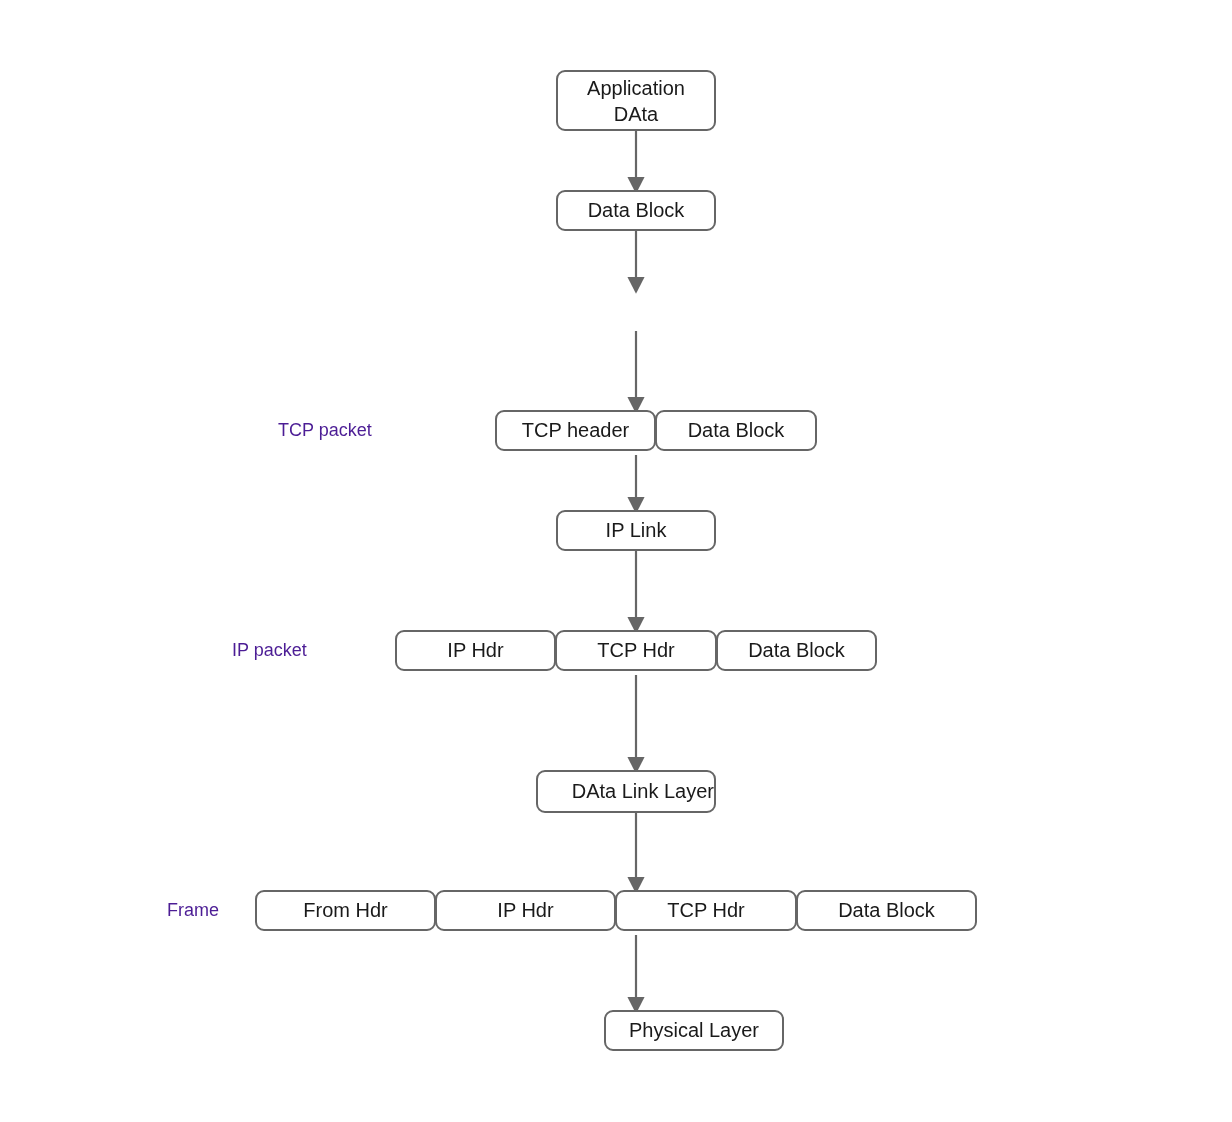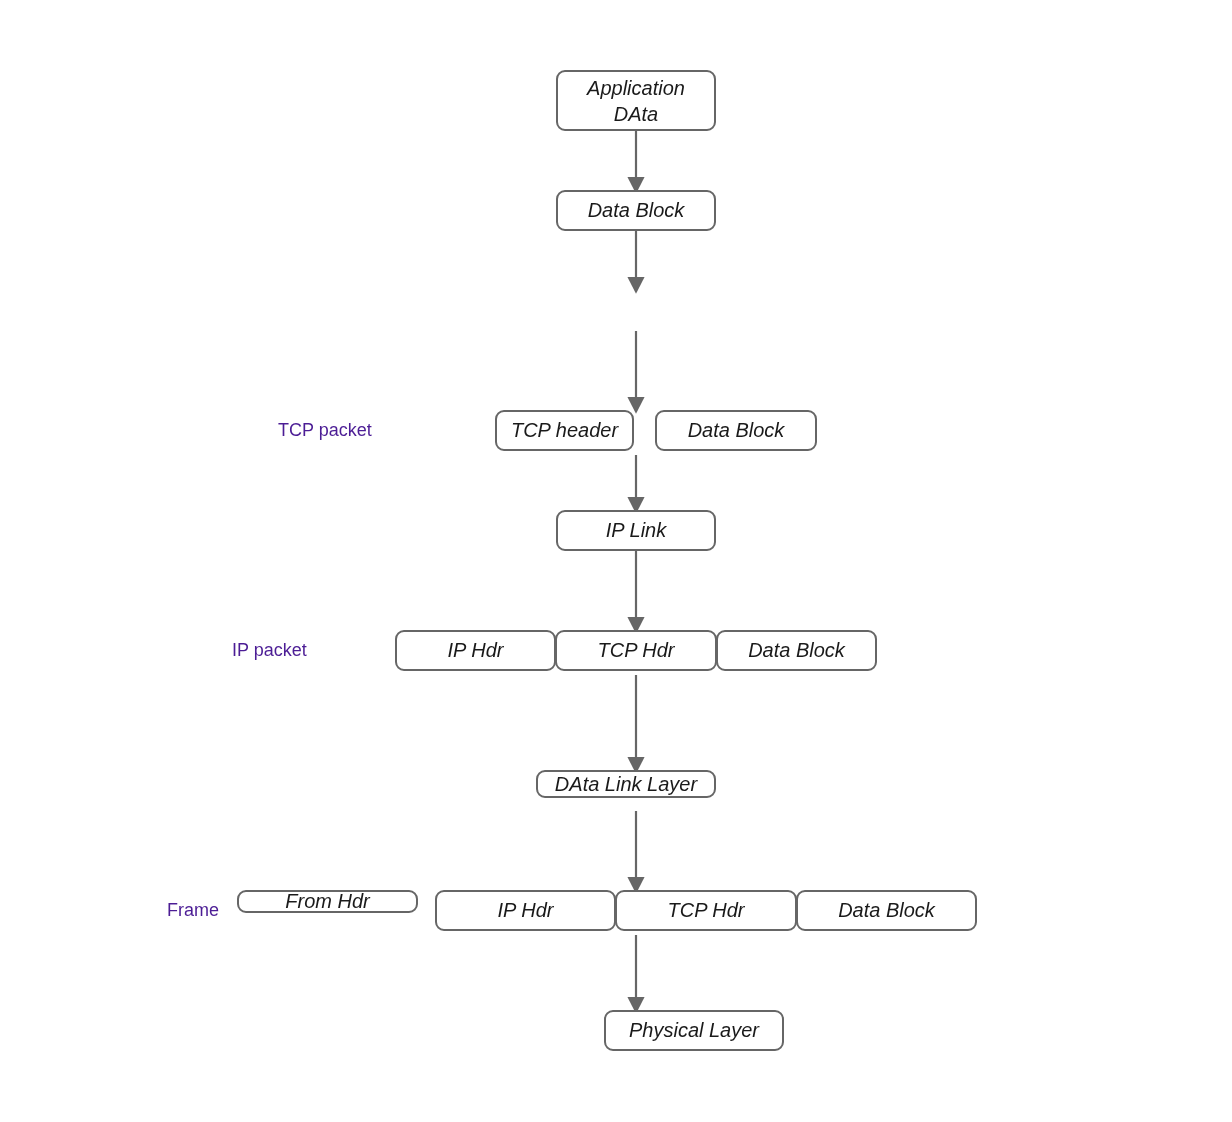--- a/index.html
+++ b/index.html
@@ -25,21 +25,20 @@
     border: 2px solid #666666;
     border-radius: 9px;
     display: flex;
     align-items: center;
     justify-content: center;
     text-align: center;
     font-size: 20px;
     line-height: 1.25;
     color: #1a1a1a;
     z-index: 3;
-    font-style: italic;
   }
   .node.two-line {
     line-height: 1.3;
   }
   .row-label {
     position: absolute;
     font-size: 18px;
     color: #4c1d95;
     white-space: nowrap;
     z-index: 3;
@@ -86,52 +85,52 @@
 
   <div class="node" style="left:556px; top:190px; width:160px; height:41px;">
     <span>Data Block</span>
   </div>
 
 
   <div class="node" style="left:556px; top:510px; width:160px; height:41px;">
     <span>IP Link</span>
   </div>
 
-  <div class="node" style="left:536px; top:770px; width:180px; height:28px;">
+  <div class="node" style="left:536px; top:770px; width:180px; height:43px;justify-content:flex-end;">
     <span>DAta Link Layer</span>
   </div>
 
   <div class="node" style="left:566px; top:1010px; width:180px; height:41px;margin-left:38px;">
     <span>Physical Layer</span>
   </div>
 
   <div class="row-label" style="left:278px; top:420px;">TCP packet</div>
 
-  <div class="node" style="left:495px; top:410px; width:139px; height:41px;">
+  <div class="node" style="left:495px; top:410px; width:161px; height:41px;">
     <span>TCP header</span>
   </div>
   <div class="node" style="left:655px; top:410px; width:162px; height:41px;">
     <span>Data Block</span>
   </div>
 
   <div class="row-label" style="left:232px; top:640px;">IP packet</div>
 
   <div class="node" style="left:395px; top:630px; width:161px; height:41px;">
     <span>IP Hdr</span>
   </div>
   <div class="node" style="left:555px; top:630px; width:162px; height:41px;">
     <span>TCP Hdr</span>
   </div>
   <div class="node" style="left:716px; top:630px; width:161px; height:41px;">
     <span>Data Block</span>
   </div>
 
   <div class="row-label" style="left:167px; top:900px;">Frame</div>
 
-  <div class="node" style="left:237px; top:890px; width:181px; height:23px;">
+  <div class="node" style="left:255px; top:890px; width:181px; height:41px;">
     <span>From Hdr</span>
   </div>
   <div class="node" style="left:435px; top:890px; width:181px; height:41px;">
     <span>IP Hdr</span>
   </div>
   <div class="node" style="left:615px; top:890px; width:182px; height:41px;">
     <span>TCP Hdr</span>
   </div>
   <div class="node" style="left:796px; top:890px; width:181px; height:41px;">
     <span>Data Block</span>

